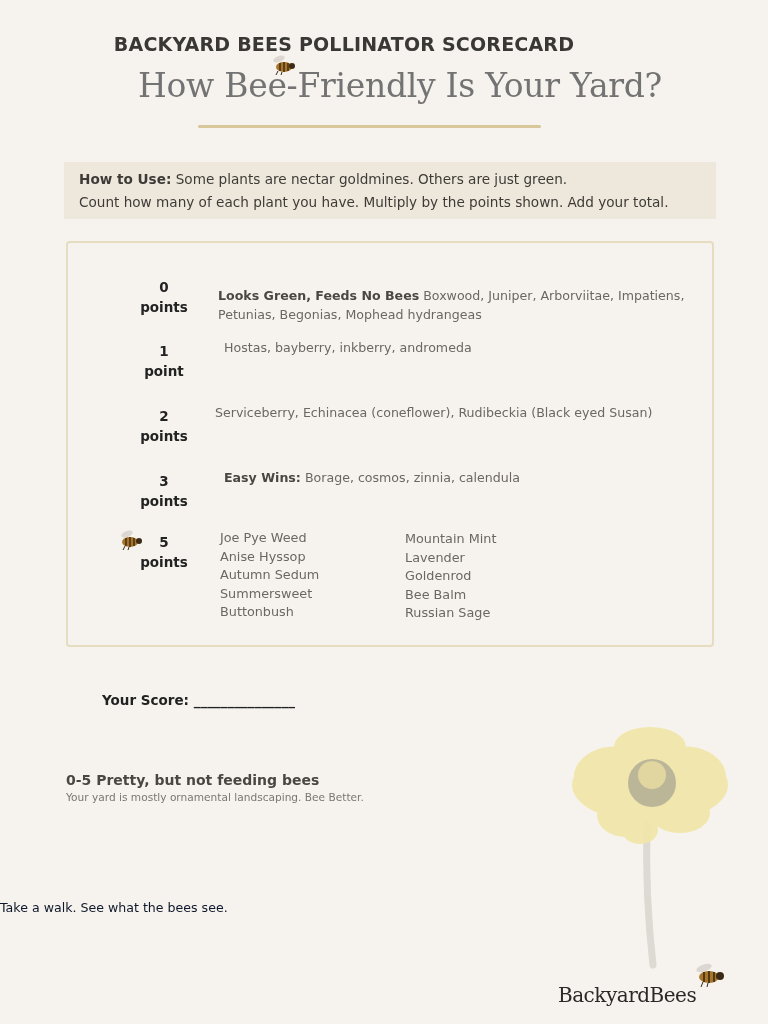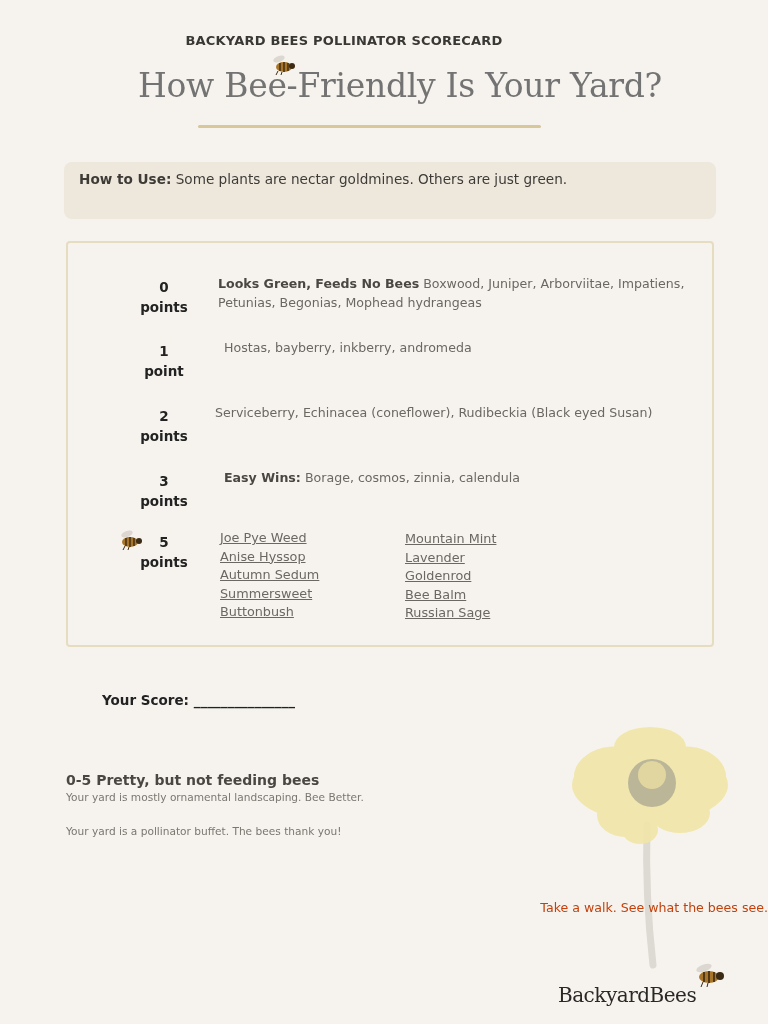--- a/index.html
+++ b/index.html
@@ -1,61 +1,62 @@
 <!DOCTYPE html>
 <html><head>
 <meta charset="utf-8">
 <style>
   html,body{margin:0;padding:0;}
   body{width:768px;height:1024px;background:#f6f3ee;position:relative;overflow:hidden;font-family:"DejaVu Sans",sans-serif;color:#3e3b37;}
   .abs{position:absolute;}
-  .eyebrow{top:33px;left:0;width:688px;text-align:center;font-size:13px;font-weight:bold;letter-spacing:0.2px;color:#3a3835;}
+  .eyebrow{top:33px;left:0;width:688px;text-align:center;font-size:19px;font-weight:bold;letter-spacing:0.2px;color:#3a3835;}
   .title{top:66px;left:0;width:768px;text-align:center;font-family:"DejaVu Serif",serif;font-size:33px;color:#737373;letter-spacing:-0.3px;margin-left:16px;}
   .title-bee{top:54px;left:270px;width:26px;height:22px;}
   .rule{top:125px;left:198px;width:343px;height:3px;background:#d8c79a;border-radius:2px;}
-  .howto{top:162px;left:64px;width:652px;height:57px;background:#ede7dc;border-radius:8px;box-sizing:border-box;padding:6px 15px;font-size:13.6px;line-height:22.5px;color:#3e3b37;}
+  .howto{top:162px;left:64px;width:652px;height:57px;background:#ede7dc;border-radius:0;box-sizing:border-box;padding:6px 15px;font-size:13.6px;line-height:22.5px;color:#3e3b37;}
   .howto b{font-weight:bold;}
   .card{top:241px;left:66px;width:648px;height:406px;border:2px solid #e6dcc0;border-radius:4px;box-sizing:border-box;background:#f6f3ee;}
   .pts{width:70px;text-align:center;font-size:13.5px;font-weight:bold;line-height:20px;color:#222;}
   .desc{font-size:12.6px;line-height:19px;color:#6b6762;}
   .desc b{color:#4a4743;font-weight:bold;}
-  .plist{font-size:12.8px;line-height:18.5px;color:#6b6762;text-decoration:underline;}
+  .plist{font-size:12.8px;line-height:18.5px;color:#6b6762;}
   .score{top:692px;left:66px;font-size:13.5px;font-weight:bold;color:#222;margin-left:36px;}
   .tier-h{font-size:14px;font-weight:bold;color:#4a4743;}
   .tier-d{font-size:10.6px;color:#7a7670;margin-top:3px;}
-  .tagline{top:900px;left:0;width:768px;text-align:right;font-size:12.6px;color:#c2410c;}
+  .tagline{top:900px;left:0;width:768px;text-align:left;font-size:12.6px;color:#0f172a;}
   .brand{top:983px;left:558px;font-family:"DejaVu Serif",serif;font-size:20px;color:#2a2826;letter-spacing:-0.5px;}
 </style>
 </head>
 <body>
 
 <div class="abs eyebrow">BACKYARD BEES POLLINATOR SCORECARD</div>
 
 <svg class="abs title-bee" viewBox="0 0 26 22">
   <ellipse cx="9" cy="5" rx="6" ry="3" fill="#d9d4cc" opacity="0.9" transform="rotate(-20 9 5)"></ellipse>
   <ellipse cx="14" cy="13" rx="8" ry="5" fill="#a8762a"></ellipse>
   <path d="M10 9 L10 17 M14 8 L14 18 M18 9 L18 17" stroke="#4a3214" stroke-width="1.6"></path>
   <circle cx="22" cy="12" r="3" fill="#3b2a14"></circle>
   <path d="M8 17 L6 21 M12 18 L11 21" stroke="#3b2a14" stroke-width="1"></path>
 </svg>
 
 <div class="abs title">How Bee-Friendly Is Your Yard?</div>
 <div class="abs rule"></div>
 
 <div class="abs howto">
   <div><b>How to Use:</b> <span>Some plants are nectar goldmines. Others are just green.</span></div>
+  <div>Count how many of each plant you have. Multiply by the points shown. Add your total.</div>
 </div>
 
 <div class="abs card"></div>
 
 <div class="abs pts" style="top:277px;left:129px;">
   <div>0</div>
   <div>points</div>
 </div>
-<div class="abs desc" style="top:274px;left:218px;width:470px;">
+<div class="abs desc" style="top:286px;left:218px;width:470px;">
   <b>Looks Green, Feeds No Bees</b> <span>Boxwood, Juniper, Arborviitae, Impatiens, Petunias, Begonias, Mophead hydrangeas</span>
 </div>
 
 <div class="abs pts" style="top:341px;left:129px;">
   <div>1</div>
   <div>point</div>
 </div>
 <div class="abs desc" style="top:338px;left:224px;width:460px;">Hostas, bayberry, inkberry, andromeda</div>
 
 <div class="abs pts" style="top:406px;left:129px;">
@@ -102,21 +103,20 @@
   <span>Your Score:</span> <span>_______________</span>
 </div>
 
 <div class="abs" style="top:732px;left:66px;width:500px;margin-top:40px;">
   <div class="tier-h"><span>0-5</span> <span>Pretty, but not feeding bees</span></div>
   <div class="tier-d">Your yard is mostly ornamental landscaping. Bee Better.</div>
 </div>
 <div class="abs" style="top:777px;left:66px;width:500px;">
 </div>
 <div class="abs" style="top:822px;left:66px;width:500px;">
-  <div class="tier-d">Your yard is a pollinator buffet. The bees thank you!</div>
 </div>
 
 <svg class="abs" style="top:725px;left:565px;width:170px;height:250px;" viewBox="0 0 170 250">
   <path d="M82 100 Q80 170 88 240" stroke="#dcdad2" stroke-width="7" fill="none" stroke-linecap="round"></path>
   <g fill="#f1e6a8" opacity="0.9">
     <ellipse cx="85" cy="60" rx="78" ry="38"></ellipse>
     <ellipse cx="40" cy="45" rx="32" ry="22" transform="rotate(-20 40 45)"></ellipse>
     <ellipse cx="130" cy="45" rx="32" ry="22" transform="rotate(20 130 45)"></ellipse>
     <ellipse cx="85" cy="22" rx="36" ry="20"></ellipse>
     <ellipse cx="60" cy="90" rx="28" ry="22"></ellipse>

